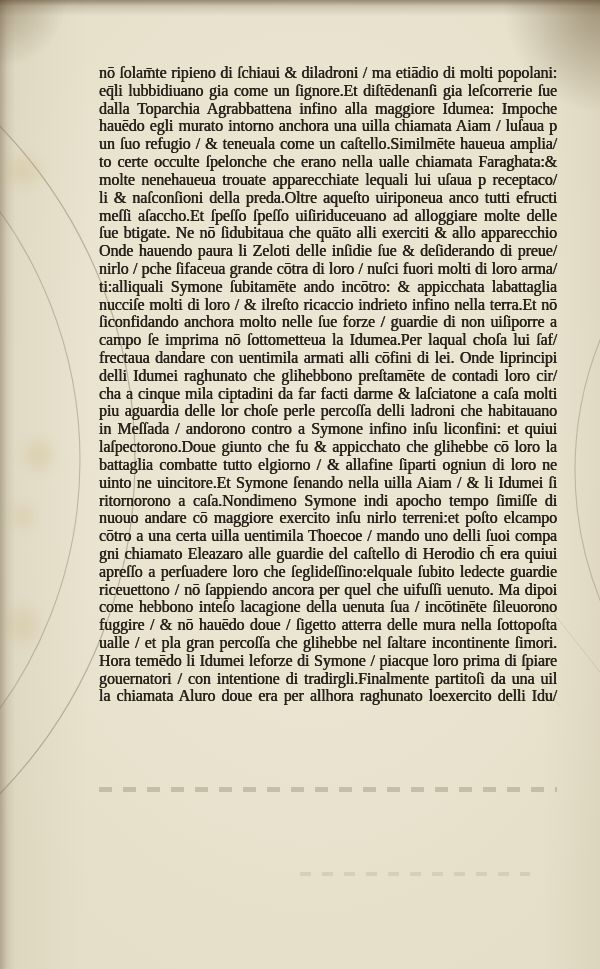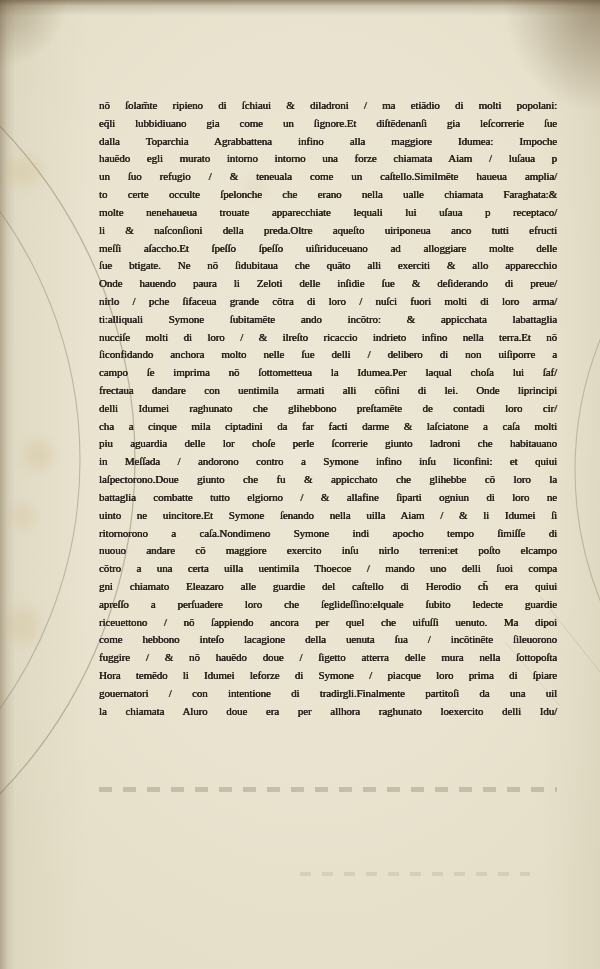--- a/index.html
+++ b/index.html
@@ -16,23 +16,23 @@
     font-family:"Liberation Serif","DejaVu Serif",serif;
   }
   svg.arcs{position:absolute;left:0;top:0;width:600px;height:969px;pointer-events:none;}
   .stain{position:absolute;border-radius:50%;filter:blur(6px);pointer-events:none;}
   .s1{left:6px;top:158px;width:34px;height:26px;background:rgba(190,160,90,0.16);}
   .s2{left:26px;top:440px;width:26px;height:30px;background:rgba(190,158,85,0.18);}
   .s3{left:12px;top:505px;width:22px;height:22px;background:rgba(190,158,85,0.14);}
   .s4{left:8px;top:608px;width:30px;height:34px;background:rgba(188,156,84,0.15);}
   .s5{left:246px;top:180px;width:20px;height:16px;background:rgba(180,150,90,0.10);}
   .textblock{
-    position:absolute;left:99px;top:97px;width:458px;
+    position:absolute;left:99px;top:64px;width:458px;
     color:#27211a;
-    font-size:11px;letter-spacing:-0.12px;
+    font-size:16px;letter-spacing:-0.12px;
     text-shadow:0.35px 0 0 rgba(39,33,26,0.9), -0.2px 0 0 rgba(39,33,26,0.55);
   }
   .line{
     height:17.82px;line-height:17.82px;
     text-align:justify;text-align-last:justify;
     white-space:normal;overflow:visible;
   }
   .ghost{position:absolute;pointer-events:none;filter:blur(0.7px);}
   .g1{left:99px;top:787px;width:458px;height:5px;
       background:repeating-linear-gradient(90deg, rgba(122,106,80,0.30) 0 13px, rgba(122,106,80,0.0) 13px 24px);}
@@ -55,49 +55,50 @@
   <div class="stain s1"></div>
   <div class="stain s2"></div>
   <div class="stain s3"></div>
   <div class="stain s4"></div>
   <div class="stain s5"></div>
 
   <div class="textblock">
     <div class="line">nō ſolam̄te ripieno di ſchiaui &amp; diladroni / ma etiādio di molti popolani:</div>
     <div class="line">eq̄li lubbidiuano gia come un ſignore.Et diſtēdenanſi gia leſcorrerie ſue</div>
     <div class="line">dalla Toparchia Agrabbattena infino alla maggiore Idumea: Impoche</div>
-    <div class="line">hauēdo egli murato intorno intorno una forze chiamata Aiam / luſaua p</div>
+    <div class="line">hauēdo egli murato intorno anchora una uilla chiamata Aiam / luſaua p</div>
     <div class="line">un ſuo refugio / &amp; teneuala come un caſtello.Similmēte haueua amplia/</div>
     <div class="line">to certe occulte ſpelonche che erano nella ualle chiamata Faraghata:&amp;</div>
     <div class="line">molte nenehaueua trouate apparecchiate lequali lui uſaua p receptaco/</div>
     <div class="line">li &amp; naſconſioni della preda.Oltre aqueſto uiriponeua anco tutti efructi</div>
     <div class="line">meſſi aſaccho.Et ſpeſſo ſpeſſo uiſiriduceuano ad alloggiare molte delle</div>
     <div class="line">ſue btigate. Ne nō ſidubitaua che quāto alli exerciti &amp; allo apparecchio</div>
     <div class="line">Onde hauendo paura li Zeloti delle inſidie ſue &amp; deſiderando di preue/</div>
     <div class="line">nirlo / pche ſifaceua grande cōtra di loro / nuſci fuori molti di loro arma/</div>
     <div class="line">ti:alliquali Symone ſubitamēte ando incōtro: &amp; appicchata labattaglia</div>
     <div class="line">nucciſe molti di loro / &amp; ilreſto ricaccio indrieto infino nella terra.Et nō</div>
-    <div class="line">ſiconfidando anchora molto nelle ſue delli / delibero di non uiſiporre a</div>
+    <div class="line">ſiconfidando anchora molto nelle ſue forze / guardie di non uiſiporre a</div>
     <div class="line">campo ſe imprima nō ſottometteua la Idumea.Per laqual choſa lui ſaf/</div>
     <div class="line">frectaua dandare con uentimila armati alli cōfini di lei. Onde liprincipi</div>
     <div class="line">delli Idumei raghunato che glihebbono preſtamēte de contadi loro cir/</div>
     <div class="line">cha a cinque mila ciptadini da far facti darme &amp; laſciatone a caſa molti</div>
-    <div class="line">piu aguardia delle lor choſe perle ſcorrerie giunto ladroni che habitauano</div>
+    <div class="line">piu aguardia delle lor choſe perle percoſſa delli ladroni che habitauano</div>
     <div class="line">in Meſſada / andorono contro a Symone infino inſu liconfini: et quiui</div>
     <div class="line">laſpectorono.Doue giunto che fu &amp; appicchato che glihebbe cō loro la</div>
     <div class="line">battaglia combatte tutto elgiorno / &amp; allafine ſiparti ogniun di loro ne</div>
     <div class="line">uinto ne uincitore.Et Symone ſenando nella uilla Aiam / &amp; li Idumei ſi</div>
     <div class="line">ritornorono a caſa.Nondimeno Symone indi apocho tempo ſimiſſe di</div>
     <div class="line">nuouo andare cō maggiore exercito inſu nirlo terreni:et poſto elcampo</div>
     <div class="line">cōtro a una certa uilla uentimila Thoecoe / mando uno delli ſuoi compa</div>
     <div class="line">gni chiamato Eleazaro alle guardie del caſtello di Herodio ch̄ era quiui</div>
     <div class="line">apreſſo a perſuadere loro che ſeglideſſino:elquale ſubito ledecte guardie</div>
     <div class="line">riceuettono / nō ſappiendo ancora per quel che uifuſſi uenuto. Ma dipoi</div>
     <div class="line">come hebbono inteſo lacagione della uenuta ſua / incōtinēte ſileuorono</div>
     <div class="line">fuggire / &amp; nō hauēdo doue / ſigetto atterra delle mura nella ſottopoſta</div>
+    <div class="line">ualle / et pla gran percoſſa che glihebbe nel ſaltare incontinente ſimori.</div>
     <div class="line">Hora temēdo li Idumei leforze di Symone / piacque loro prima di ſpiare</div>
     <div class="line">gouernatori / con intentione di tradirgli.Finalmente partitoſi da una uil</div>
     <div class="line">la chiamata Aluro doue era per allhora raghunato loexercito delli Idu/</div>
   </div>
 
   <div class="ghost g1"></div>
   <div class="ghost g2"></div>
 
 </div>
 

